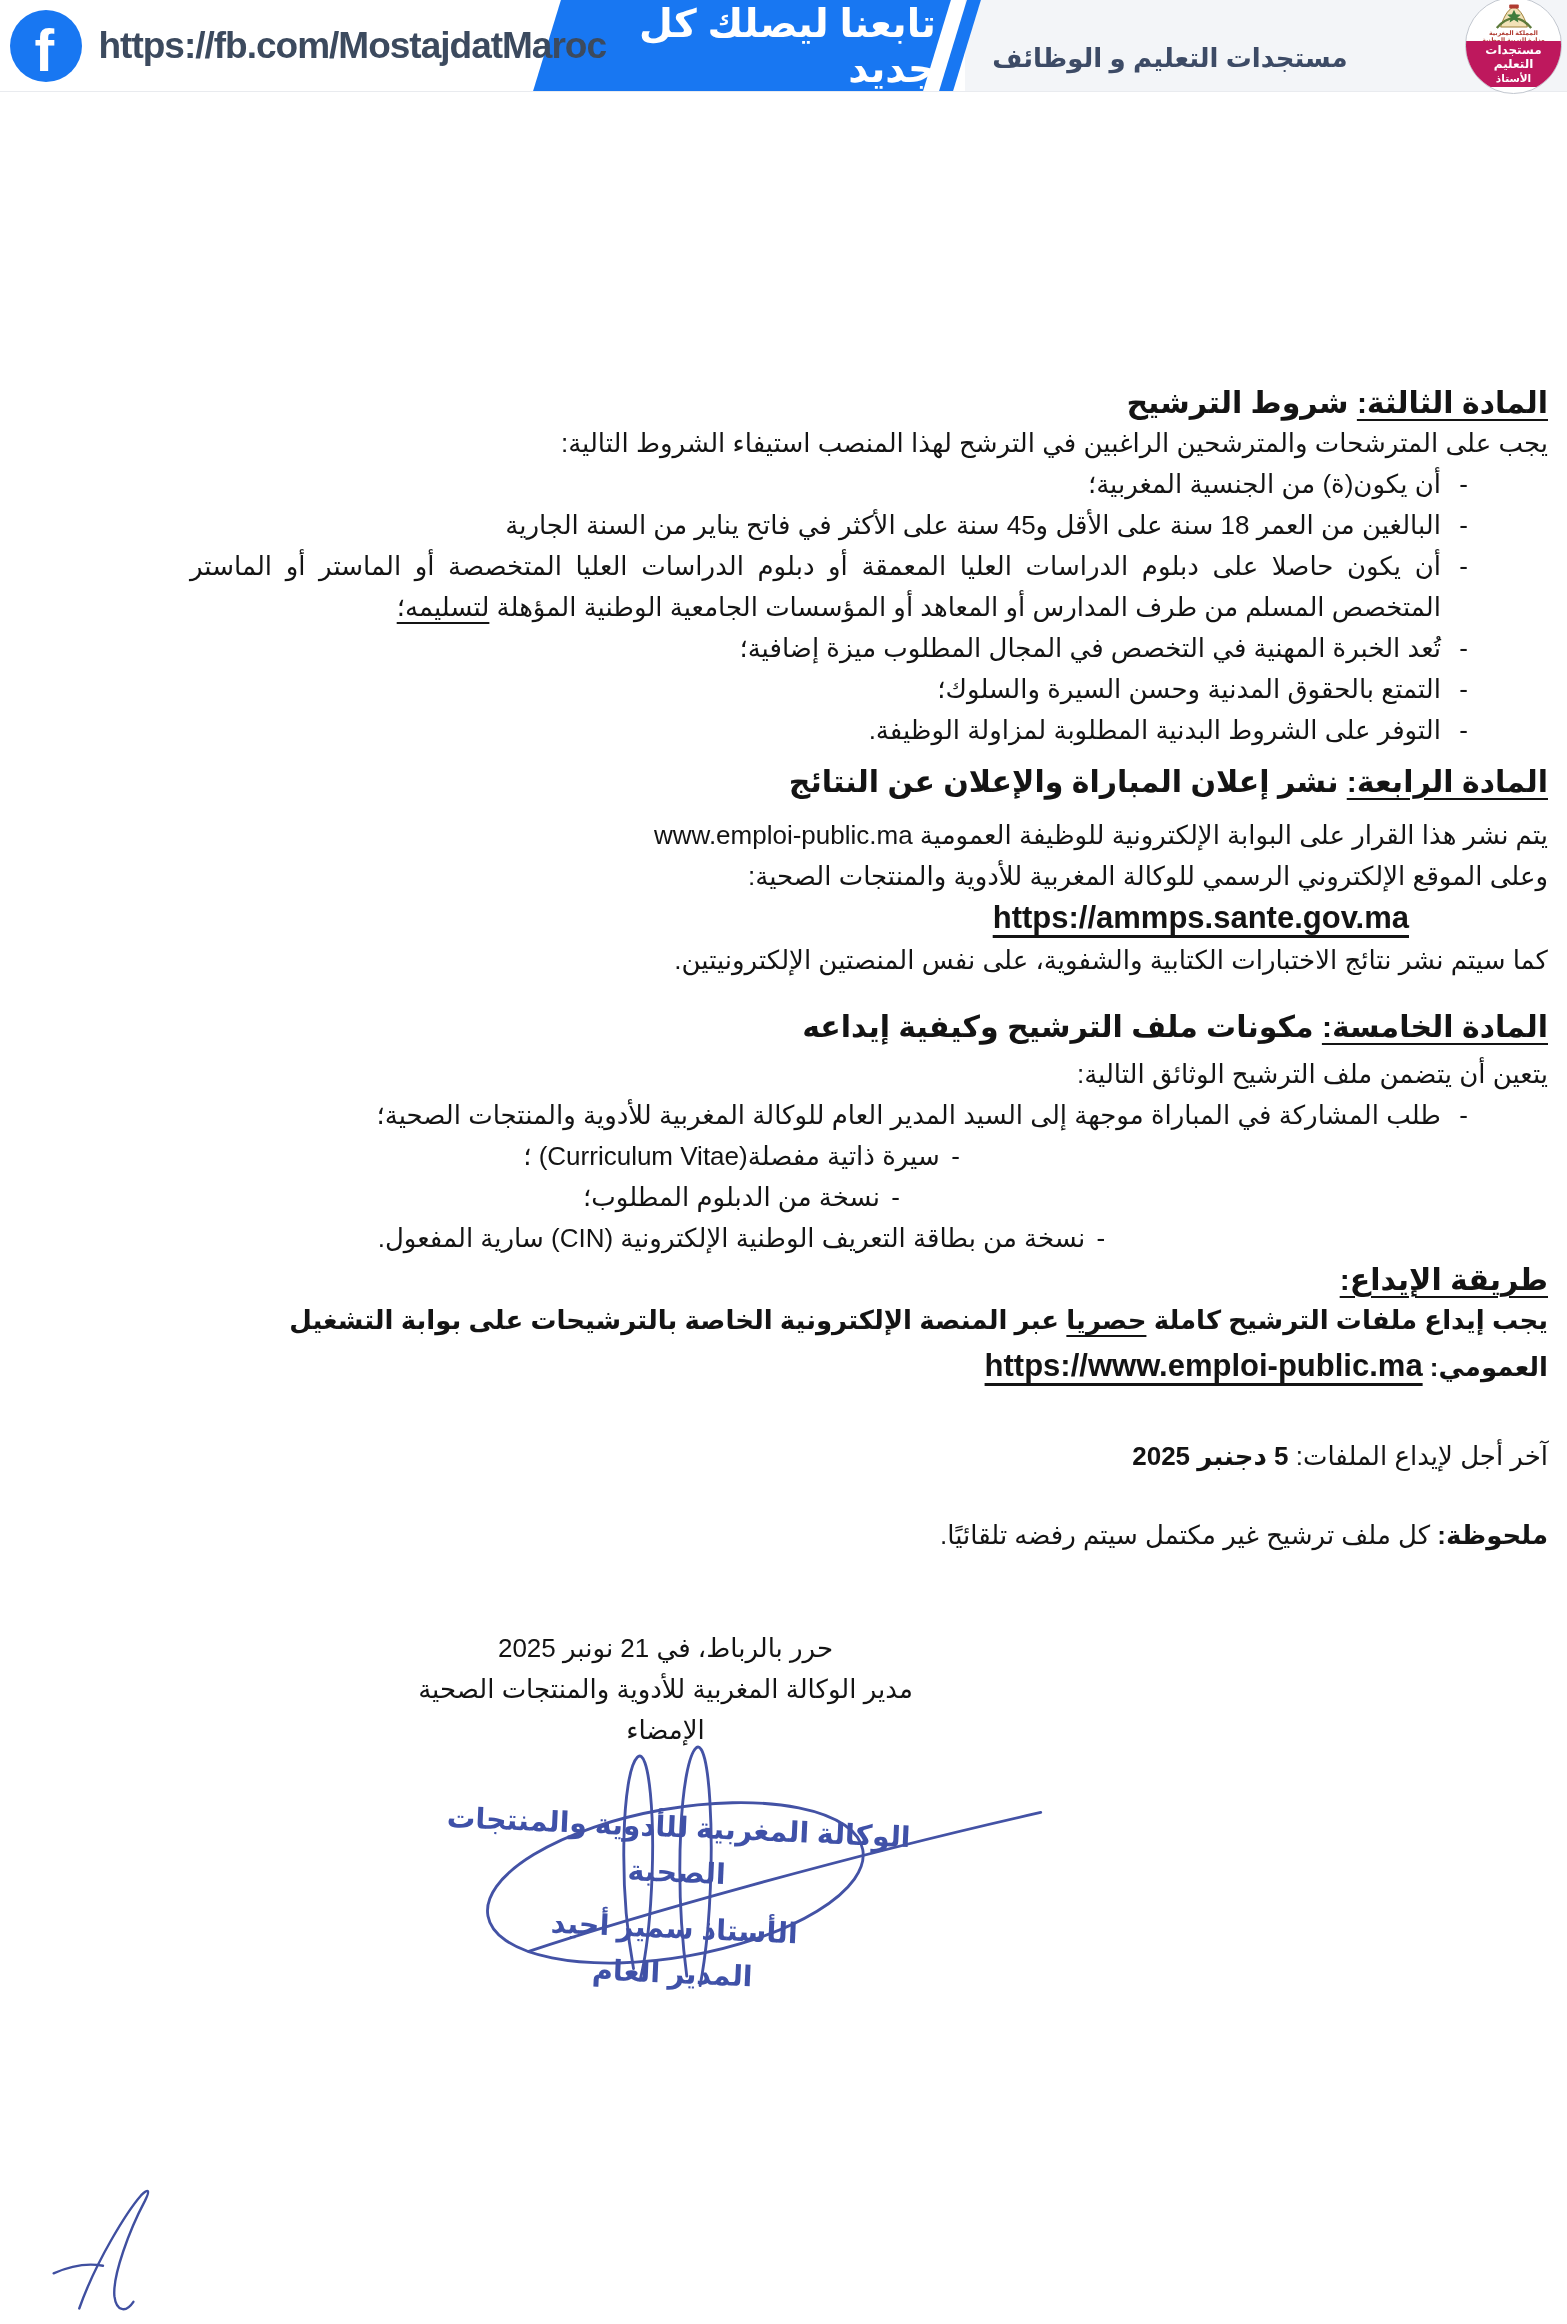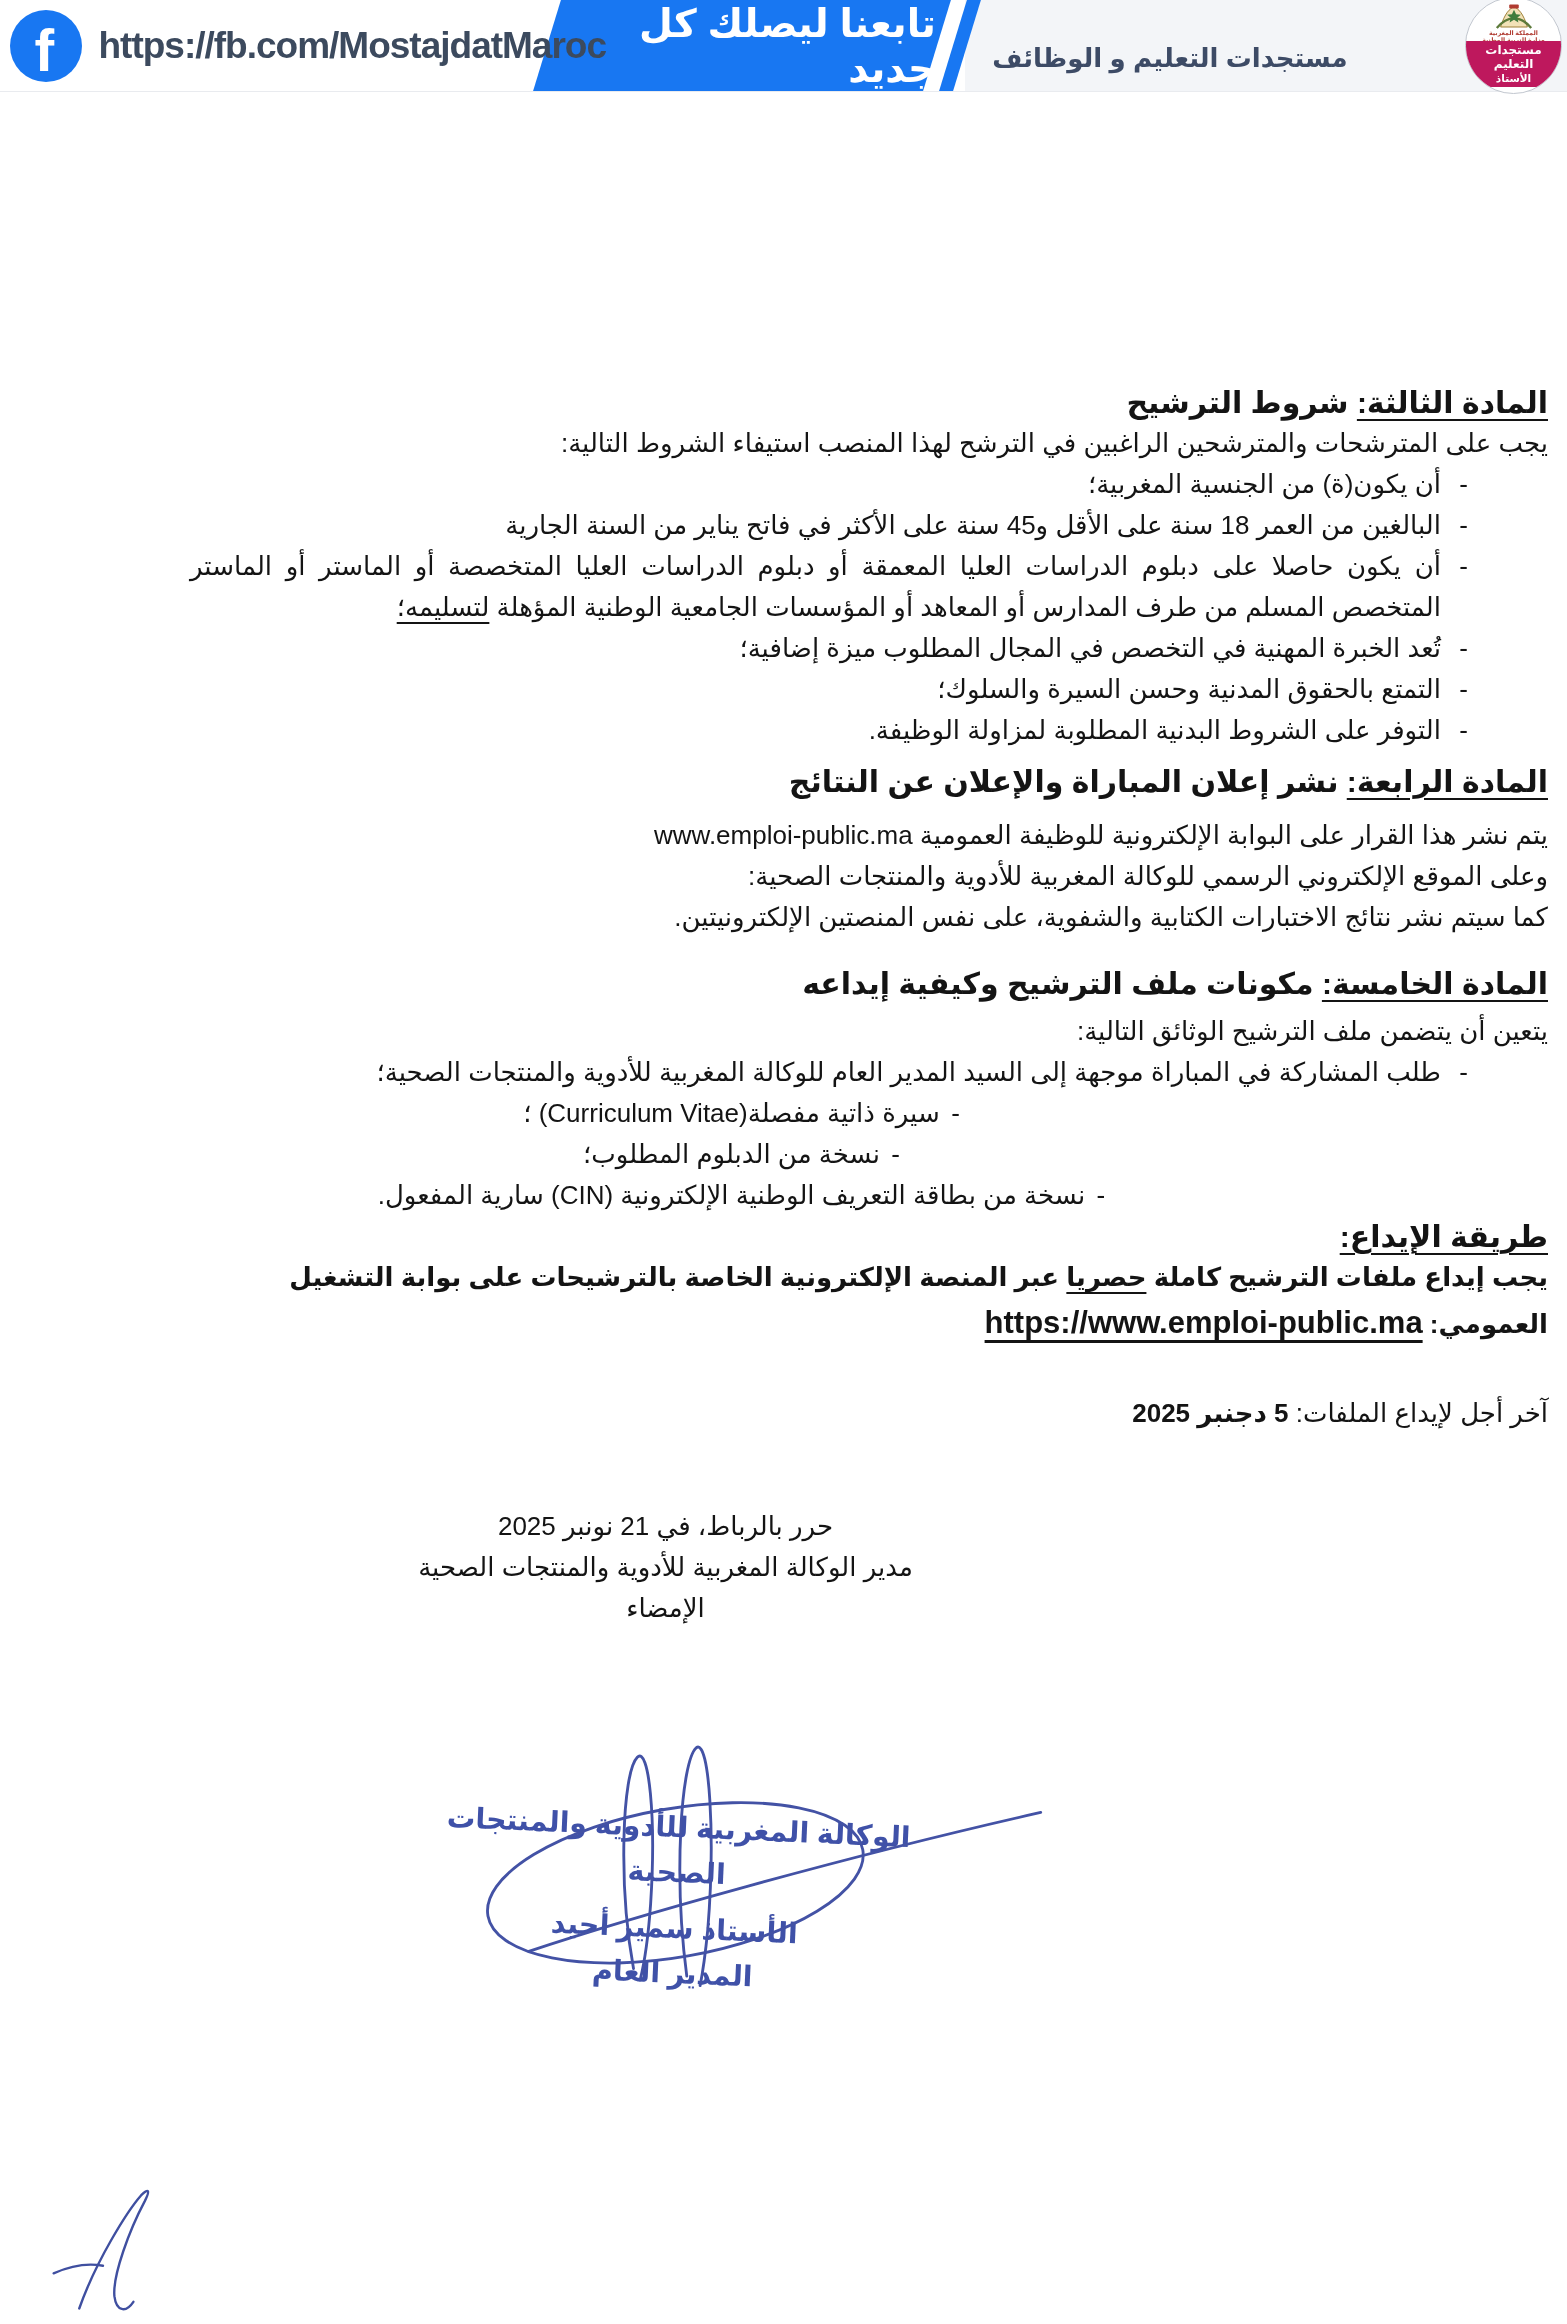--- a/index.html
+++ b/index.html
@@ -107,20 +107,21 @@
         <li><span class="dash">-</span><span>تُعد الخبرة المهنية في التخصص في المجال المطلوب ميزة إضافية؛</span></li>
         <li><span class="dash">-</span><span>التمتع بالحقوق المدنية وحسن السيرة والسلوك؛</span></li>
         <li><span class="dash">-</span><span>التوفر على الشروط البدنية المطلوبة لمزاولة الوظيفة.</span></li>
       </ul>
   </section>
 
   <section>
     <h3 class="h-a4"><span class="u">المادة الرابعة:</span><span> نشر إعلان المباراة والإعلان عن النتائج</span></h3>
     <p><span>يتم نشر هذا القرار على البوابة الإلكترونية للوظيفة العمومية </span><bdi class="inline-url">www.emploi-public.ma</bdi></p>
     <p>وعلى الموقع الإلكتروني الرسمي للوكالة المغربية للأدوية والمنتجات الصحية:</p>
+    <p class="agency-url-line"><bdi class="big-url">https://ammps.sante.gov.ma</bdi></p>
     <p>كما سيتم نشر نتائج الاختبارات الكتابية والشفوية، على نفس المنصتين الإلكترونيتين.</p>
   </section>
 
   <section>
     <h3 class="h-a5"><span class="u">المادة الخامسة:</span><span> مكونات ملف الترشيح وكيفية إيداعه</span></h3>
     <p>يتعين أن يتضمن ملف الترشيح الوثائق التالية:</p>
     <ul class="dash-list">
         <li><span class="dash">-</span><span>طلب المشاركة في المباراة موجهة إلى السيد المدير العام للوكالة المغربية للأدوية والمنتجات الصحية؛</span></li>
         <li class="center"><span class="dash">-</span><span>سيرة ذاتية مفصلة(Curriculum Vitae) ؛</span></li>
         <li class="center"><span class="dash">-</span><span>نسخة من الدبلوم المطلوب؛</span></li>
@@ -129,20 +130,21 @@
   </section>
 
   <section>
     <h3><span class="u">طريقة الإيداع:</span></h3>
     <p class="bold-para"><span>يجب إيداع ملفات الترشيح كاملة </span><span class="u">حصريا</span><span> عبر المنصة الإلكترونية الخاصة بالترشيحات على بوابة التشغيل</span></p>
     <div class="bold-para url-line2"><span>العمومي: </span><bdi class="big-url">https://www.emploi-public.ma</bdi></div>
   </section>
 
   <p class="deadline"><span>آخر أجل لإيداع الملفات: </span><b>5 دجنبر 2025</b></p>
 
+  <p class="note"><b>ملحوظة:</b><span> كل ملف ترشيح غير مكتمل سيتم رفضه تلقائيًا.</span></p>
 
   <div class="closing">
     <div>حرر بالرباط، في 21 نونبر 2025</div>
     <div>مدير الوكالة المغربية للأدوية والمنتجات الصحية</div>
     <div>الإمضاء</div>
   </div>
 </main>
 
 <div class="stamp">
   <div>الوكالة المغربية للأدوية والمنتجات</div>

